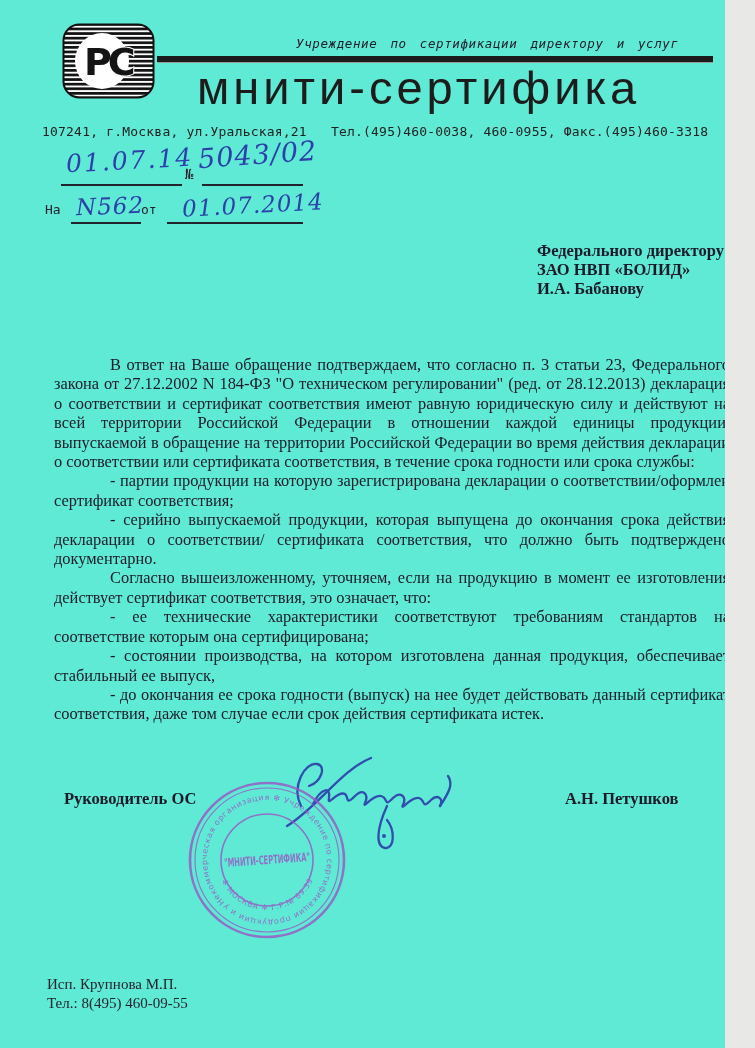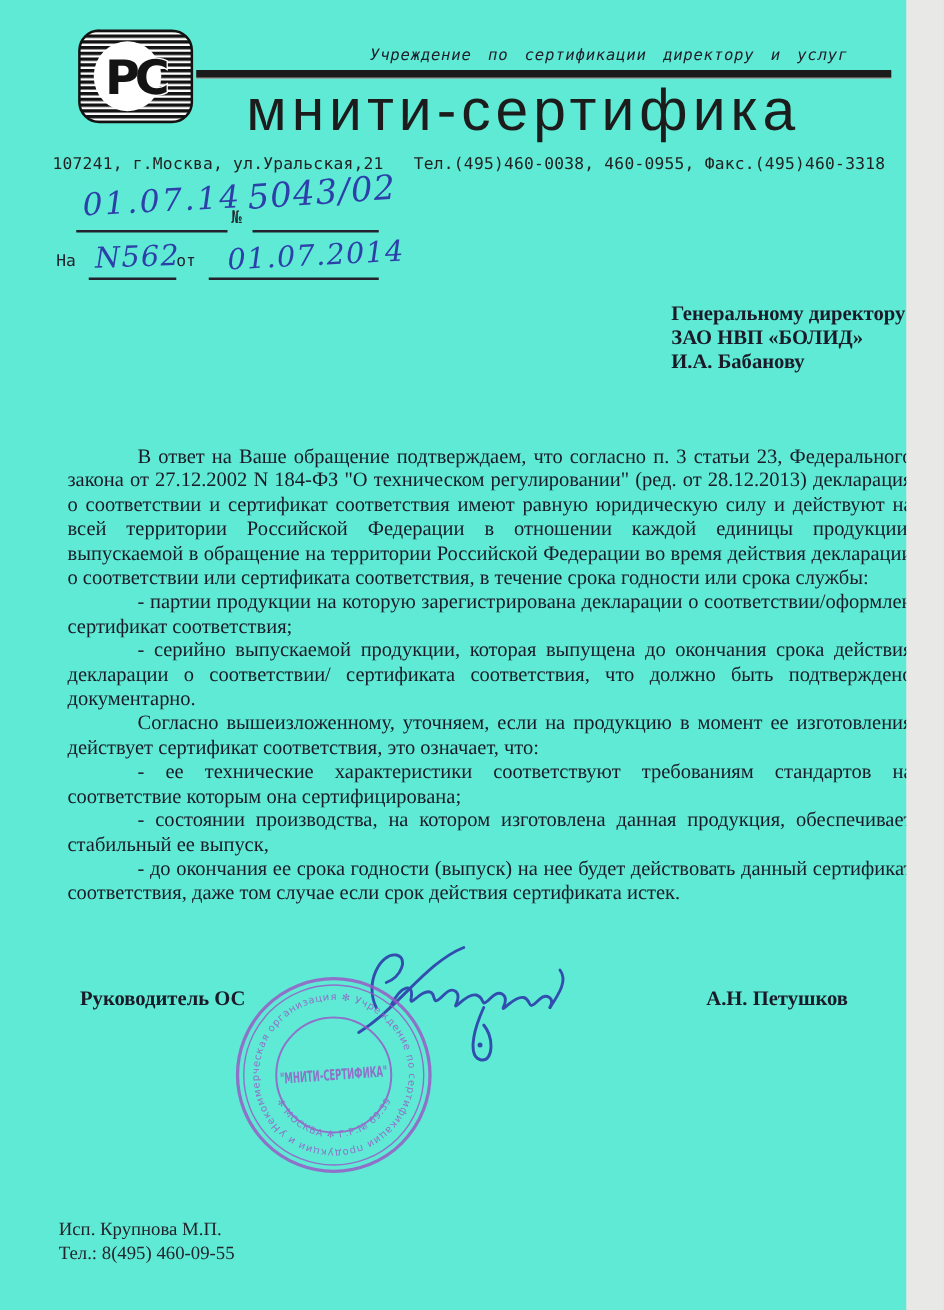--- a/index.html
+++ b/index.html
@@ -74,21 +74,21 @@
   <div class="uline u2"></div>
 
   <div class="lbl na-lbl">На</div>
   <div class="hw hw3">N562</div>
   <div class="lbl ot-lbl">от</div>
   <div class="hw hw4">01.07.2014</div>
   <div class="uline u3"></div>
   <div class="uline u4"></div>
 
   <div class="recipient">
-    <div>Генеральному директору</div>
+    <div>Федерального директору</div>
     <div>ЗАО НВП «БОЛИД»</div>
     <div>И.А. Бабанову</div>
   </div>
 
   <div class="body-text">
     <p>В ответ на Ваше обращение подтверждаем, что согласно п. 3 статьи 23, Федерального закона от 27.12.2002 N 184-ФЗ "О техническом регулировании" (ред. от 28.12.2013) декларация о соответствии и сертификат соответствия имеют равную юридическую силу и действуют на всей территории Российской Федерации в отношении каждой единицы продукции, выпускаемой в обращение на территории Российской Федерации во время действия декларации о соответствии или сертификата соответствия, в течение срока годности или срока службы:</p>
     <p>- партии продукции на которую зарегистрирована декларации о соответствии/оформлен сертификат соответствия;</p>
     <p>- серийно выпускаемой продукции, которая выпущена до окончания срока действия декларации о соответствии/ сертификата соответствия, что должно быть подтверждено документарно.</p>
     <p>Согласно вышеизложенному, уточняем, если на продукцию в момент ее изготовления действует сертификат соответствия, это означает, что:</p>
     <p>- ее технические характеристики соответствуют требованиям стандартов на соответствие которым она сертифицирована;</p>

